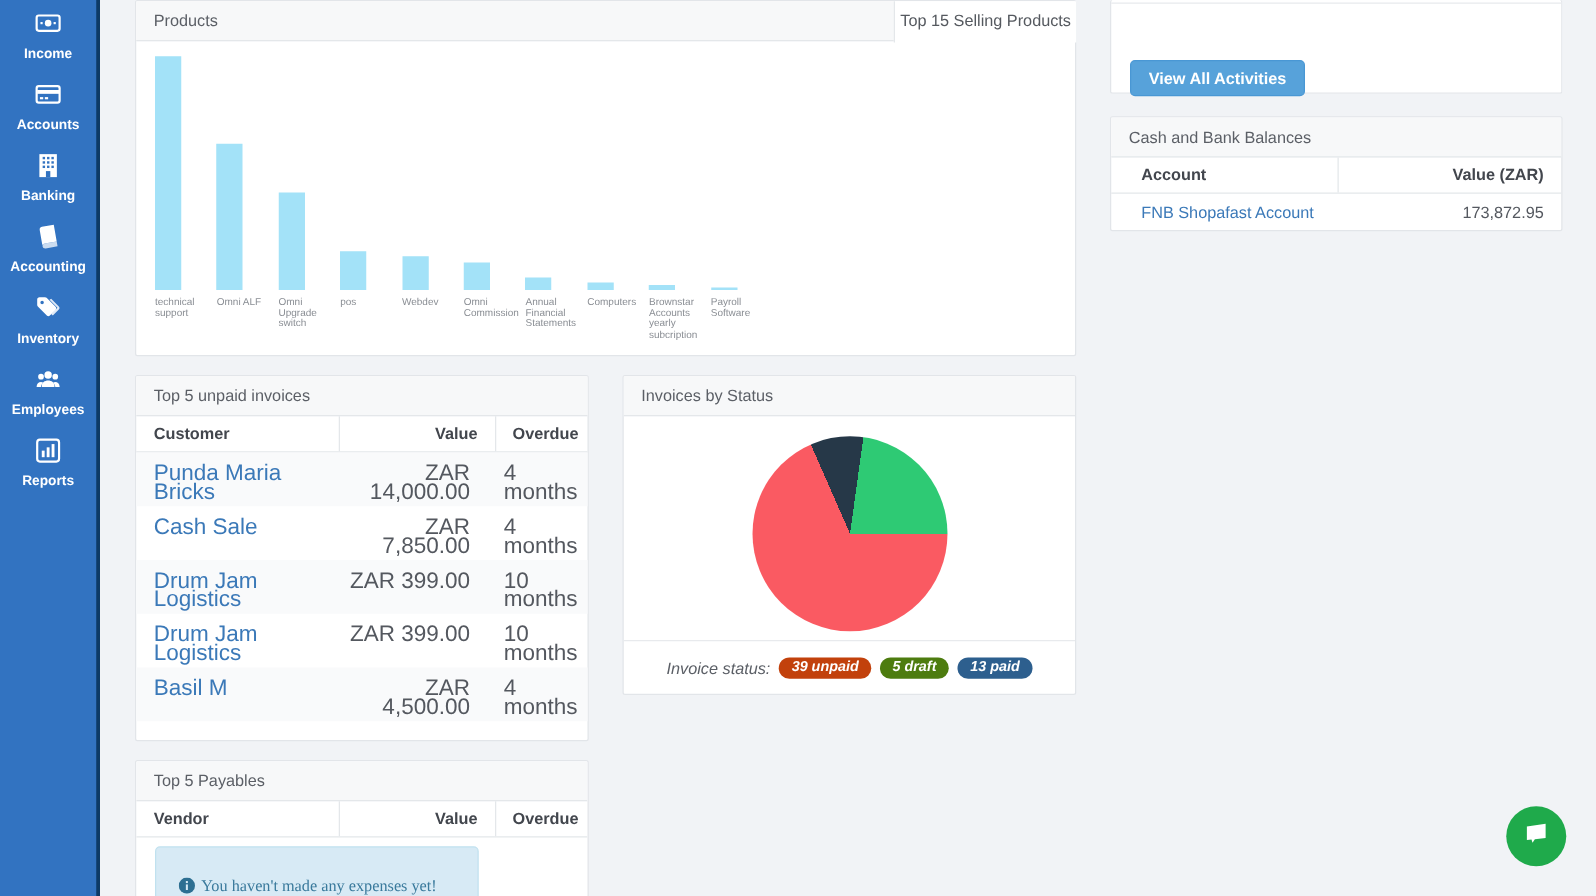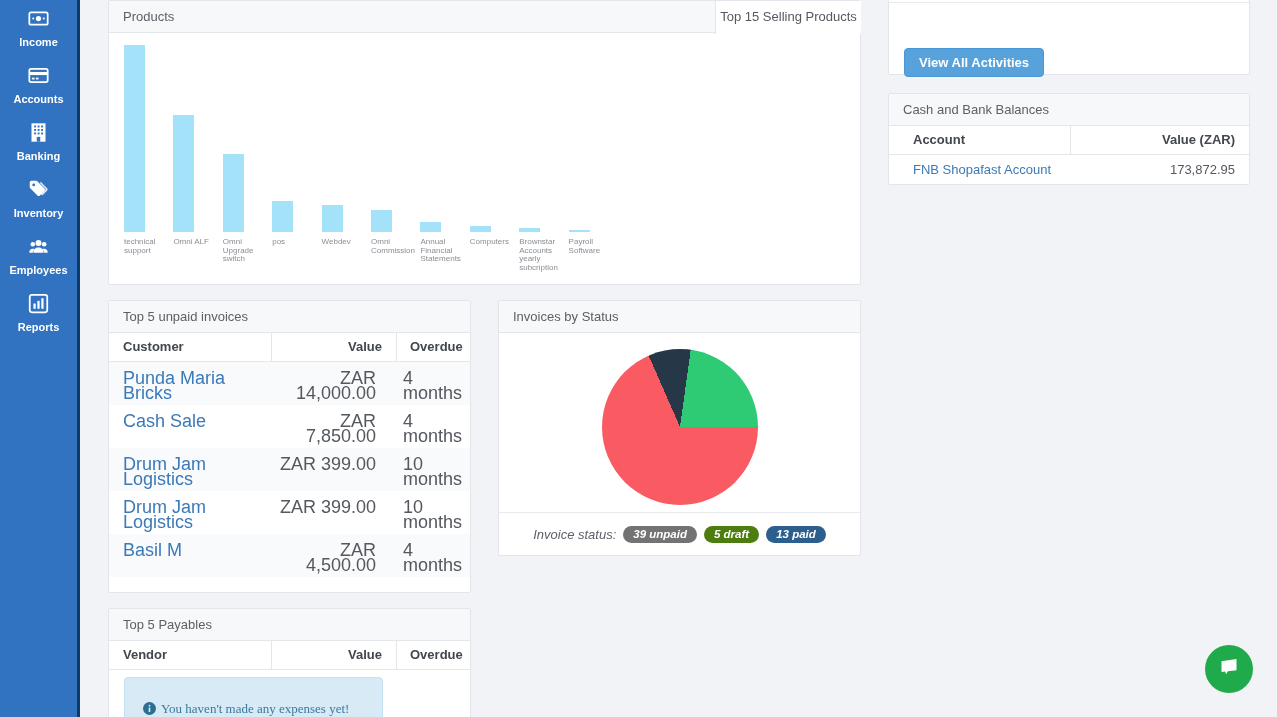--- a/index.html
+++ b/index.html
@@ -117,20 +117,29 @@
               <rect x="7" y="8" width="2.2" height="2.2"></rect>
               <rect x="11" y="8" width="2.2" height="2.2"></rect>
               <rect x="15" y="8" width="2.2" height="2.2"></rect>
               <rect x="7" y="12" width="2.2" height="2.2"></rect>
               <rect x="11" y="12" width="2.2" height="2.2"></rect>
               <rect x="15" y="12" width="2.2" height="2.2"></rect>
               <rect x="10" y="17" width="4" height="5.5"></rect>
             </g>
           </svg></span>
       <span class="side-label">Banking</span>
+    </div>
+    <div class="side-item">
+      <span><svg viewBox="0 0 24 24">
+            <g transform="rotate(-10 12 12)">
+              <path fill="#fff" d="M5.5 4.5c0-1.4 1.1-2.5 2.5-2.5h11v15.5H8c-.9 0-1.8.3-2.5.8V4.5z"></path>
+              <path fill="#fff" d="M5.5 19.5c0-1.1 1.1-2 2.5-2h11v4.5H8c-1.4 0-2.5-1.1-2.5-2.5z" opacity="0.75"></path>
+            </g>
+          </svg></span>
+      <span class="side-label">Accounting</span>
     </div>
     <div class="side-item">
       <span><svg viewBox="0 0 24 24">
             <path fill="#fff" opacity="0.85" d="M14.8 3.5l7 7c.8.8.8 2 0 2.8l-5.5 5.5-1.5-1.5 5.7-5.7-7.2-7.2 1.5-.9z"></path>
             <path fill="#fff" d="M10.6 2.6l8.2 8.2c.8.8.8 2 0 2.8l-5.2 5.2c-.8.8-2 .8-2.8 0L2.6 10.6c-.4-.4-.6-.9-.6-1.4V4c0-1.1.9-2 2-2h5.2c.5 0 1 .2 1.4.6zM6.5 5.2a1.6 1.6 0 100 3.2 1.6 1.6 0 000-3.2z"></path>
           </svg></span>
       <span class="side-label">Inventory</span>
     </div>
     <div class="side-item">
       <span><svg viewBox="0 0 24 24" fill="#fff">
@@ -215,21 +224,21 @@
         </div>
       </div>
   </section>
 
   <section class="panel status-panel">
     <div class="panel-header">Invoices by Status</div>
     <div class="pie" style="background: conic-gradient(from 90deg, rgb(250, 90, 98) 0deg, rgb(250, 90, 98) 246.3deg, rgb(38, 56, 72) 246.3deg, rgb(38, 56, 72) 277.9deg, rgb(46, 202, 116) 277.9deg, rgb(46, 202, 116) 360deg);"></div>
     <div class="status-footer">
       <span class="status-footer-label">Invoice status:</span>
       <span style="display:flex;gap:7px;">
-          <span class="badge" style="background: #737373;">39 unpaid</span>
+          <span class="badge" style="background: #c2410c;">39 unpaid</span>
           <span class="badge" style="background: #4d7c0f;">5 draft</span>
           <span class="badge" style="background: rgb(45, 95, 142);">13 paid</span>
         </span>
     </div>
   </section>
 
   <section class="panel payables-panel">
     <div class="panel-header">Top 5 Payables</div>
     <div class="thead">
       <div class="cell cell-customer">Vendor</div>

